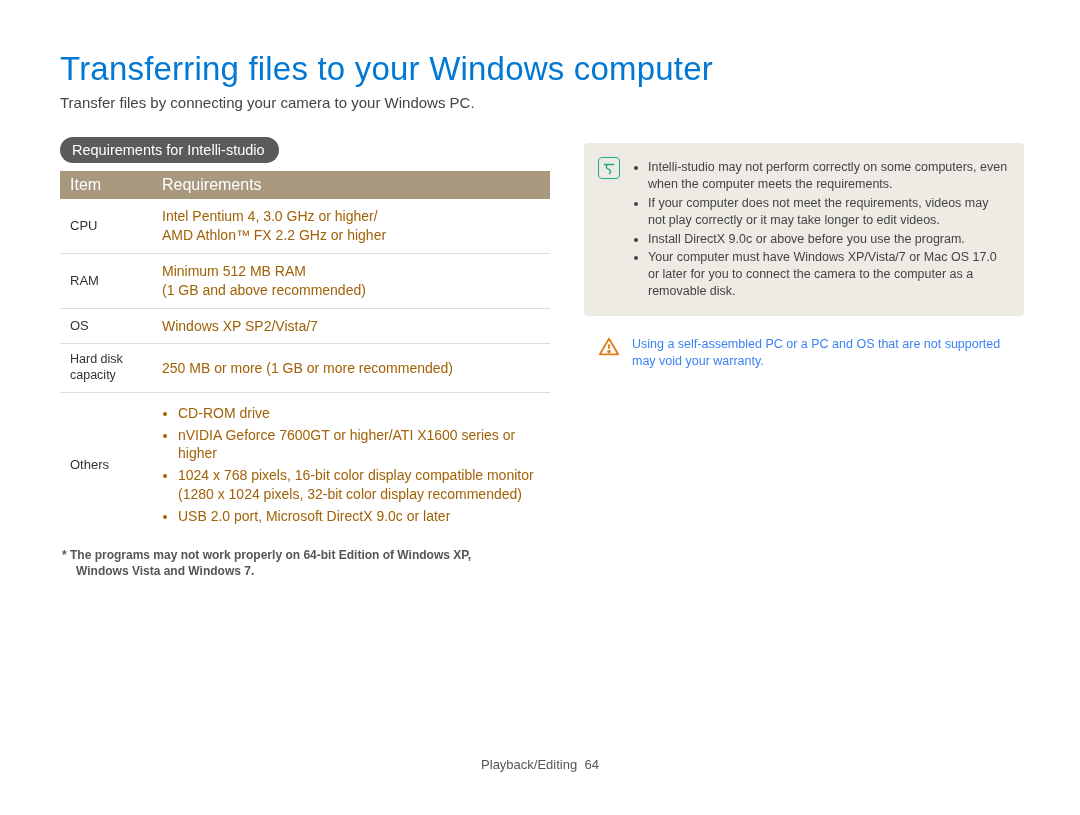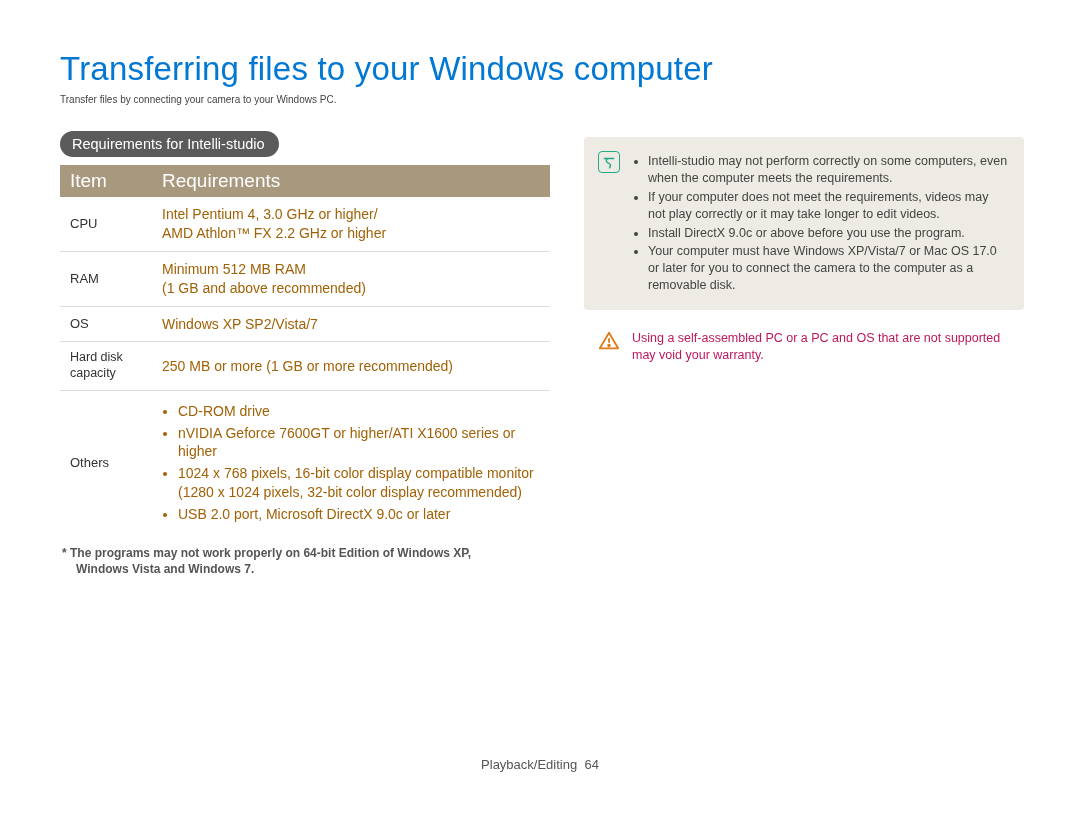--- a/index.html
+++ b/index.html
@@ -15,21 +15,21 @@
     padding: 50px 56px 0 60px;
   }
   h1.title {
     font-size:33px;
     font-weight:400;
     color:#0078d4;
     margin:0 0 6px 0;
     letter-spacing:0.2px;
   }
   .intro {
-    font-size:10px;
+    font-size:15px;
     color:#444;
     margin:0 0 26px 0;
   }
   .columns { display:flex; gap:34px; align-items:flex-start; }
   .left { width:490px; }
   .right { flex:1; padding-top:6px; }
 
   .section-pill {
     display:inline-block;
     background:#5b5b5b;
@@ -45,21 +45,21 @@
     border-collapse:collapse;
     width:100%;
     font-size:14px;
   }
   table.req thead th {
     background:#a7987e;
     color:#fff;
     font-weight:400;
     text-align:left;
     padding:5px 10px;
-    font-size:19px;
+    font-size:16px;
   }
   table.req thead th:first-child { width:92px; }
   table.req tbody td {
     border-bottom:1px solid #ddd;
     padding:8px 10px;
     vertical-align:middle;
     color:#a16207;
     line-height:1.35;
   }
   table.req tbody td:first-child {
@@ -100,21 +100,21 @@
     border:1.5px solid #2a8; border-radius:4px;
     display:flex; align-items:center; justify-content:center;
     color:#2a8; font-weight:bold;
   }
   .icon-square svg { width:14px; height:14px; }
   .icon-tri { color:#e07b1a; flex:0 0 22px; }
   .icon-tri svg { width:22px; height:22px; }
 
   .warnline {
     display:flex; gap:12px;
-    font-size:12.5px; color:#be185d; line-height:1.35;
+    font-size:12.5px; color:#3b82f6; line-height:1.35;
     padding:0 16px 0 14px;
   }
 
   .footer {
     position:absolute;
     bottom:43px;
     width:100%;
     text-align:center;
     font-size:13px;
     color:#555;

